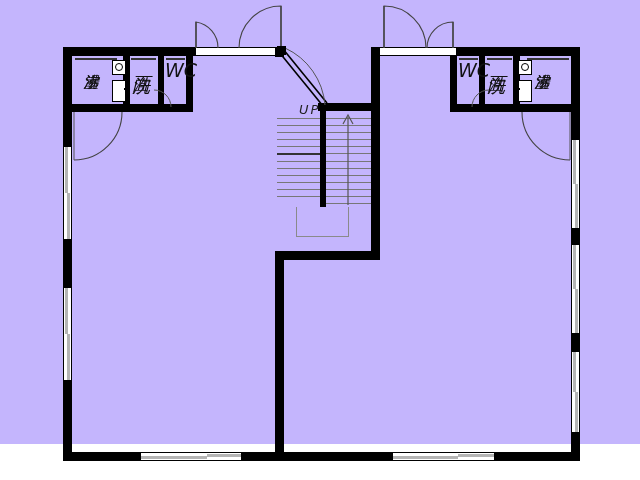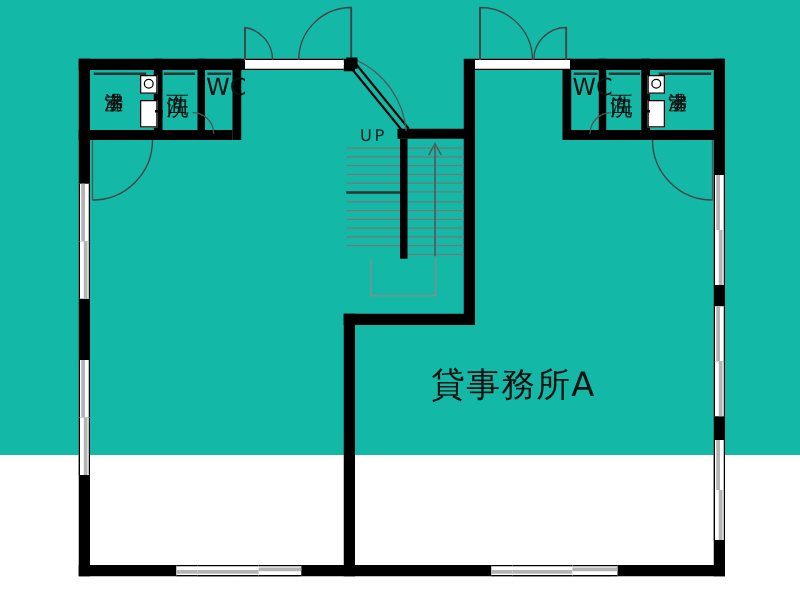--- a/index.html
+++ b/index.html
@@ -1,19 +1,19 @@
 <!DOCTYPE html>
 <html><head>
 <meta charset="utf-8">
 <title>Floor Plan</title>
 <style>
   html,body{margin:0;padding:0;background:#ffffff;}
   body{width:640px;height:480px;overflow:hidden;
        font-family:"Liberation Sans","DejaVu Sans",sans-serif;}
-  #plan{position:relative;width:640px;height:364px;background:#14b8a6;}
+  #plan{position:relative;width:640px;height:444px;background:#c4b5fd;font-style:italic;}
 
   
   .wall{position:absolute;background:#000;}
   .thin{position:absolute;background:#000;}
   .room-label{position:absolute;color:#111;white-space:nowrap;
               font-family:"DejaVu Sans","Liberation Sans",sans-serif;}
 
   .big-label{font-size:27px;letter-spacing:1px;}
   .sm-label{font-size:15px;line-height:15px;letter-spacing:0px;}
   .wc-label{font-size:19px;line-height:20px;text-align:center;}
@@ -227,21 +227,21 @@
 
       <line x1="3" y1="12" x2="47" y2="66" stroke="#000" stroke-width="1.6"></line>
       <line x1="7" y1="9" x2="51" y2="63" stroke="#000" stroke-width="1.6"></line>
 
       <path d="M 49 65 A 69 69 0 0 0 9 8" fill="none" stroke="#555" stroke-width="1"></path>
 
       <rect x="1" y="6" width="9" height="9" fill="#000"></rect>
     </svg>
   </div>
 
-  <div class="room-label up-label" style="left:288px;top:102px;">UP</div>
+  <div class="room-label up-label" style="left:299px;top:102px;">UP</div>
 
   <div class="stair-box" style="left:277px;top:111px;width:44px;height:93px;border:none;"></div>
 
   <div class="stair-tread" style="left:277px;top:118px;width:44px;"></div>
   <div class="stair-tread" style="left:277px;top:125px;width:44px;"></div>
   <div class="stair-tread" style="left:277px;top:132px;width:44px;"></div>
   <div class="stair-tread" style="left:277px;top:139px;width:44px;"></div>
   <div class="stair-tread" style="left:277px;top:146px;width:44px;"></div>
   <div class="stair-tread" style="left:277px;top:153px;width:44px;height:2px;background:#333;"></div>
   <div class="stair-tread" style="left:277px;top:161px;width:44px;"></div>
@@ -269,15 +269,14 @@
 
   <div class="door-sw" style="left:340px;top:112px;width:16px;height:94px;">
     <svg width="16" height="94" viewBox="0 0 16 94">
       <line x1="8" y1="93" x2="8" y2="5" stroke="#555" stroke-width="1.2"></line>
       <path d="M 3 12 L 8 3 L 13 12" fill="none" stroke="#555" stroke-width="1.2"></path>
     </svg>
   </div>
 
   <div class="stair-box" style="left:296px;top:207px;width:53px;height:30px;border-top:none;"></div>
 
-  <div class="room-label big-label" style="left:345px;top:290px;">貸事務所A</div>
 
 </div>
 
 </body></html>

